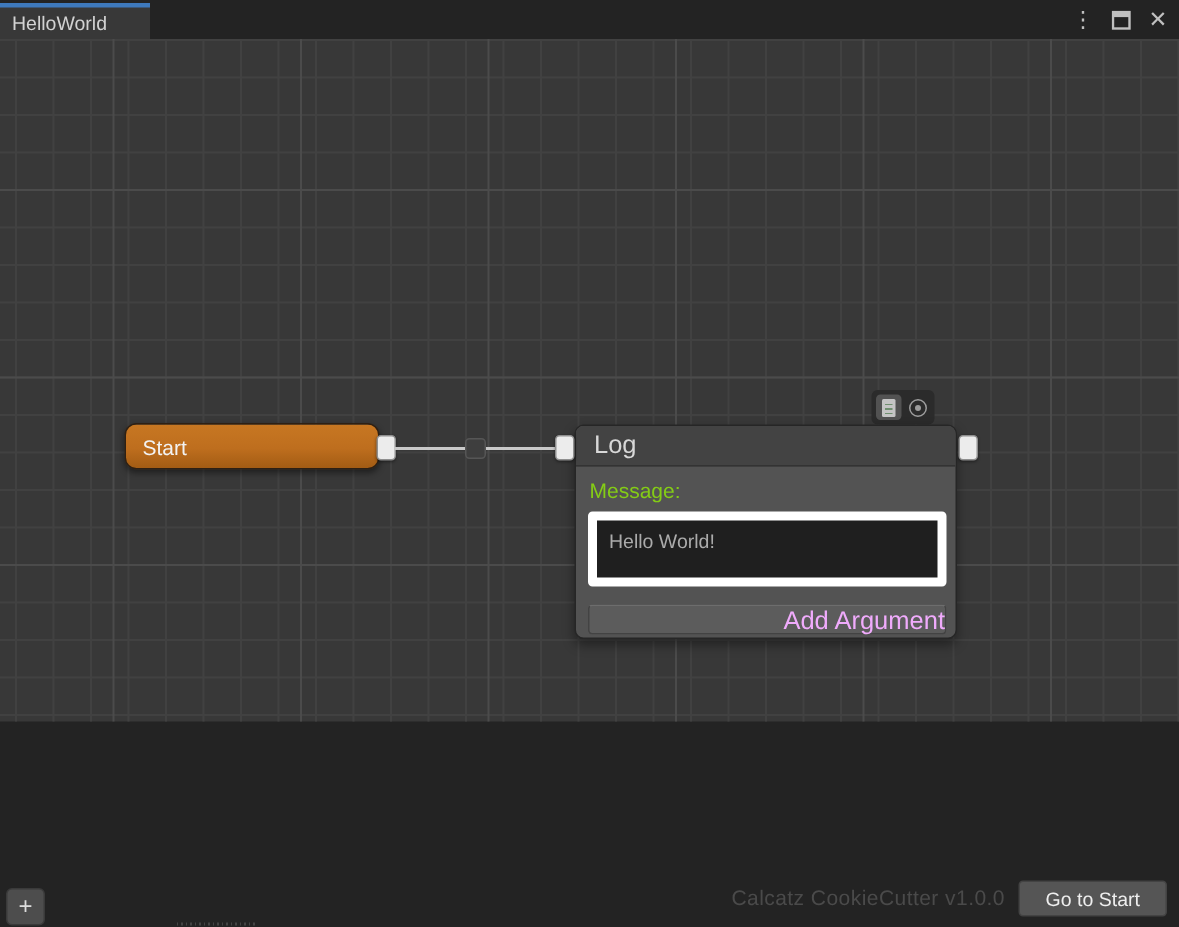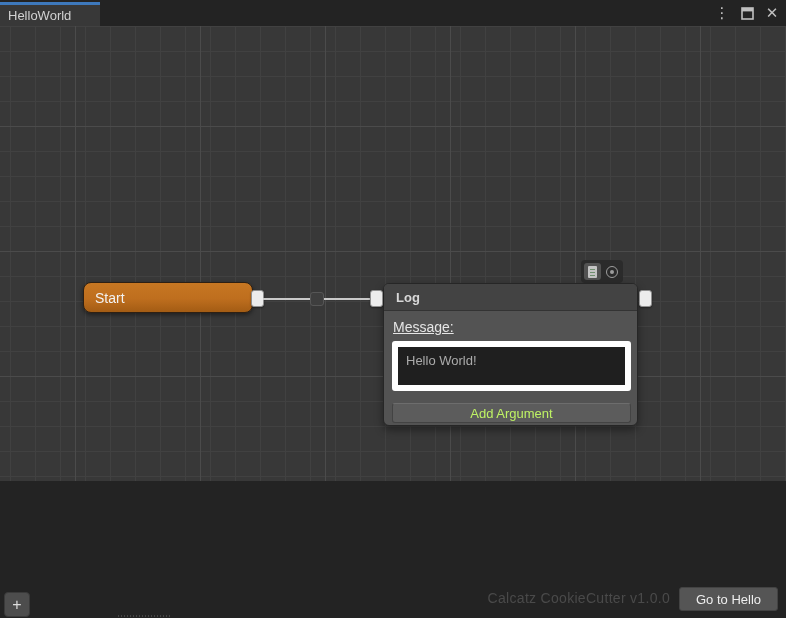--- a/index.html
+++ b/index.html
@@ -62,28 +62,28 @@
     background:repeating-linear-gradient(#6f8f6f 0 1px, transparent 1px 3px);}
   .focus-glyph{width:12px;height:12px;border:1.5px solid #9d9d9d;border-radius:50%;position:relative;}
   .focus-glyph::before{content:"";position:absolute;left:50%;top:50%;width:4px;height:4px;margin:-2px 0 0 -2px;
     background:#9d9d9d;border-radius:50%;}
 
   
   .log-node{position:absolute;left:383px;top:257px;width:255px;height:143px;border-radius:6px;
     background:var(--node_body);border:1px solid #262626;box-shadow:0 4px 8px rgba(0,0,0,.4);overflow:hidden;}
   .log-header{height:27px;background:var(--node_header);border-bottom:1px solid #333;
     display:flex;align-items:center;padding-left:12px;}
-  .log-title{color:var(--text_light);font-size:13px;font-weight:bold;}
-  .log-msg-label{position:absolute;left:9px;top:35px;color:#e5e5e5;font-size:14px;text-decoration:underline;}
+  .log-title{color:var(--text_light);font-size:17px;font-weight:normal;}
+  .log-msg-label{position:absolute;left:9px;top:35px;color:#84cc16;font-size:14px;}
   .log-field{position:absolute;left:8px;top:57px;width:239px;height:50px;background:var(--field);
     border:6px solid #ffffff;border-radius:3px;color:#ababab;font-size:13px;padding:6px 8px;
     resize:none;font-family:"Liberation Sans","DejaVu Sans",sans-serif;overflow:hidden;}
   .add-arg-btn{position:absolute;left:8px;top:119px;width:239px;height:20px;background:var(--btn);
-    border:1px solid #434343;border-top-color:#6d6d6d;border-radius:3px;color:#bef264;font-size:13px;
-    cursor:pointer;font-family:"Liberation Sans","DejaVu Sans",sans-serif;}
+    border:1px solid #434343;border-top-color:#6d6d6d;border-radius:3px;color:#f0abfc;font-size:17px;
+    cursor:pointer;font-family:"Liberation Sans","DejaVu Sans",sans-serif;text-align:right;}
 
   
   .watermark{position:absolute;right:116px;top:564px;color:#4a4a4a;font-size:14px;letter-spacing:.3px;}
   .goto-start-btn{position:absolute;left:679px;top:561px;width:99px;height:24px;background:#555555;
     border:1px solid #434343;border-radius:3px;color:#eeeeee;font-size:13px;cursor:pointer;
     font-family:"Liberation Sans","DejaVu Sans",sans-serif;}
   .add-node-btn{position:absolute;left:4px;top:566px;width:26px;height:25px;background:#4d4d4d;
     border:1px solid #3a3a3a;border-radius:4px;color:#dddddd;font-size:16px;cursor:pointer;
     font-family:"Liberation Sans","DejaVu Sans",sans-serif;line-height:1;}
   .bottom-artifact{position:absolute;left:118px;top:589px;width:52px;height:2px;
@@ -134,17 +134,17 @@
         <span class="log-title">Log</span>
       </div>
       <div class="log-msg-label">Message:</div>
       <textarea class="log-field" style="">Hello World!</textarea>
       <button class="add-arg-btn">Add Argument</button>
     </div>
     <div class="port" style="left:370px;top:264px;"></div>
     <div class="port" style="left:639px;top:264px;"></div>
 
     <span class="watermark">Calcatz CookieCutter v1.0.0</span>
-    <button class="goto-start-btn">Go to Hello</button>
+    <button class="goto-start-btn">Go to Start</button>
     <button class="add-node-btn">+</button>
     <div class="bottom-artifact"></div>
   </div>
 </div>
 
 </body></html>

